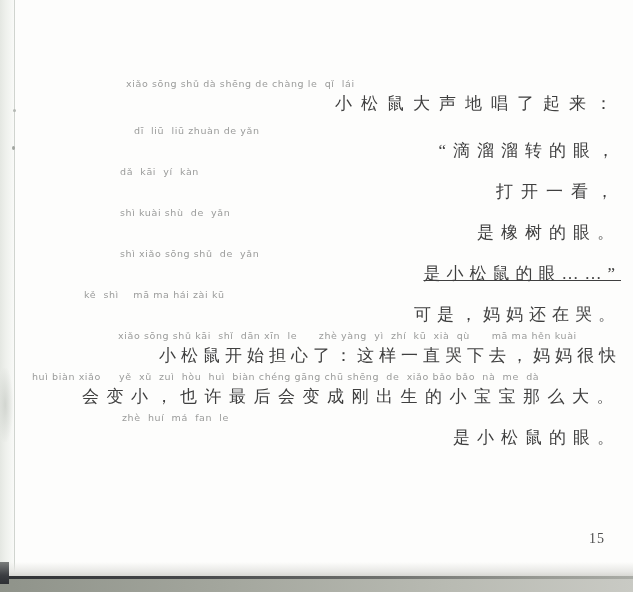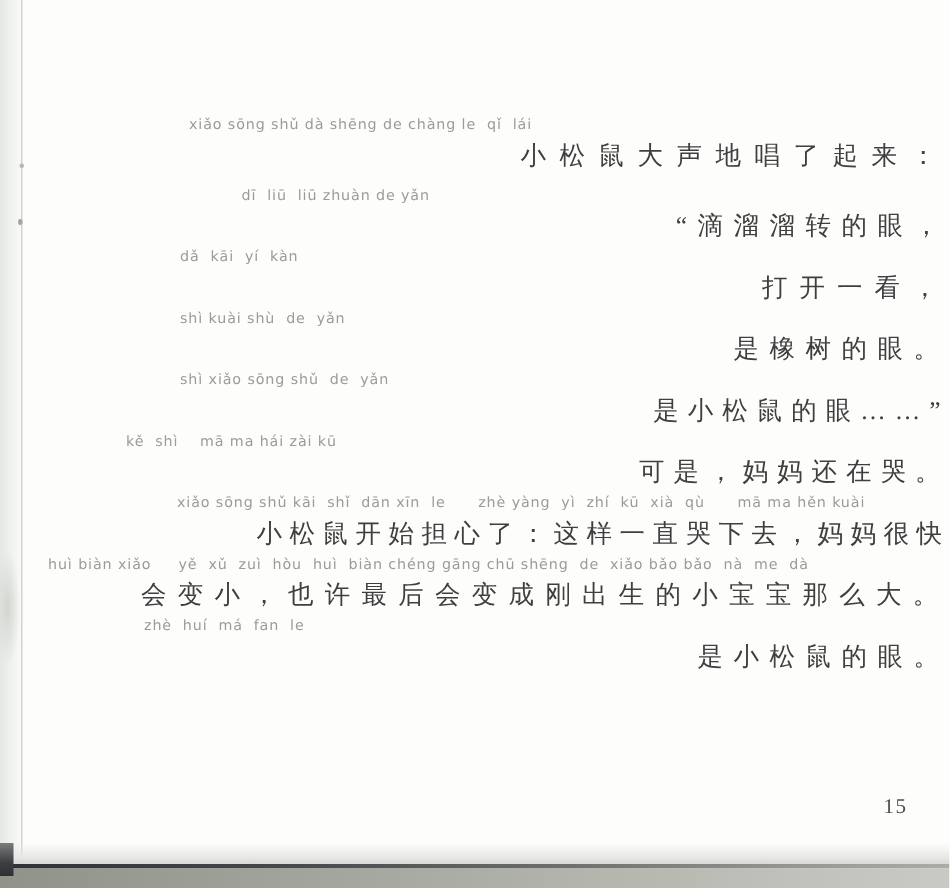--- a/index.html
+++ b/index.html
@@ -31,40 +31,40 @@
   }
   .bottom-band{
     position:absolute;left:0;right:0;bottom:0;height:13px;
     background:linear-gradient(to right,#8f938a 0%,#a3a69d 35%,#b8bab2 70%,#c9cac4 100%);
   }
   .corner-dark{
     position:absolute;left:0;bottom:8px;width:9px;height:22px;
     background:linear-gradient(to bottom,#7a7d7c 0%,#3c3e42 60%,#2e3034 100%);
   }
   
-  .text-block{position:absolute;top:78px;left:0;right:0;}
+  .text-block{position:absolute;top:78px;left:0;right:12px;}
   .line{height:41px;}
   .pinyin{
     font-size:9.5px;color:#9a9b9a;letter-spacing:.6px;
     white-space:pre;line-height:12px;margin-bottom:2px;
     font-family:"DejaVu Sans","Liberation Sans",sans-serif;
   }
   .hanzi{
     font-size:17px;color:#3f3f3f;line-height:24px;white-space:pre;
     font-family:"Liberation Serif","DejaVu Serif",serif;font-weight:400;text-align:right;
   }
   .l1{height:47px;padding-left:110px;}  .l1 .pinyin{margin-left:16px;} .l1 .hanzi{letter-spacing:9px;}
-  .l2{padding-left:115px;}              .l2 .pinyin{margin-left:46px;} .l2 .hanzi{letter-spacing:7px;}
+  .l2{padding-left:88px;}              .l2 .pinyin{margin-left:46px;} .l2 .hanzi{letter-spacing:7px;}
   .l3{padding-left:110px;}              .l3 .pinyin{margin-left:10px;} .l3 .hanzi{letter-spacing:8px;}
   .l4{padding-left:110px;}              .l4 .pinyin{margin-left:10px;} .l4 .hanzi{letter-spacing:7px;}
-  .l5{padding-left:110px;}              .l5 .pinyin{margin-left:10px;} .l5 .hanzi{letter-spacing:6px;}
+  .l5{padding-left:110px;}              .l5 .pinyin{margin-left:10px;} .l5 .hanzi{letter-spacing:6px;text-decoration:underline;}
   .l6{padding-left:72px;}              .l6 .pinyin{margin-left:12px;} .l6 .hanzi{letter-spacing:6px;}
   .l7{padding-left:110px;}              .l7 .pinyin{margin-left:8px;}  .l7 .hanzi{letter-spacing:5px;}
   .l8{padding-left:30px;}               .l8 .pinyin{margin-left:2px;}  .l8 .hanzi{letter-spacing:7.5px;}
-  .l9{padding-left:84px;}              .l9 .pinyin{margin-left:12px;} .l9 .hanzi{letter-spacing:7px;}
+  .l9{padding-left:110px;}              .l9 .pinyin{margin-left:12px;} .l9 .hanzi{letter-spacing:7px;}
   
   .page-number{
     position:absolute;left:589px;top:531px;
     font-size:14px;color:#4e4e4e;letter-spacing:1px;
     font-family:"Liberation Serif","DejaVu Serif",serif;
   }
 </style>
 </head>
 <body>
 

